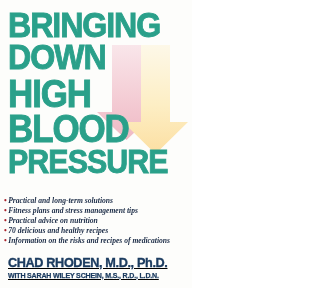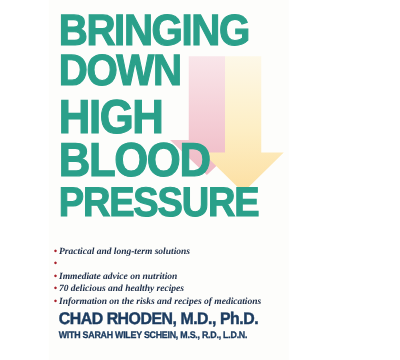--- a/index.html
+++ b/index.html
@@ -9,21 +9,20 @@
   }
   body {
     font-family: "Liberation Sans", sans-serif;
   }
   #cover {
     position: relative;
     width: 192px;
     height: 288px;
     background: #fdfdfb;
     overflow: hidden;
-    margin-left: 39px;
   }
 
   
   .arrow-layer {
     position: absolute;
     top: 0; left: 0;
     width: 192px;
     height: 288px;
     pointer-events: none;
   }
@@ -84,23 +83,24 @@
     line-height: 9.4px;
     margin-right: 2px;
     flex: 0 0 auto;
     letter-spacing: -0.5px;
   }
 
   
   .author-block {
     position: absolute;
     left: 8px;
-    top: 248px;
+    top: 256px;
     width: 184px;
     z-index: 6;
+    text-decoration: underline;
   }
   .author-main {
     color: #1c3c60;
     font-family: "Liberation Sans", sans-serif;
     font-weight: bold;
     font-size: 13.5px;
     line-height: 14px;
     letter-spacing: -0.4px;
     transform: scaleX(0.94);
     transform-origin: left center;
@@ -157,24 +157,25 @@
     <div class="title-line tl-pressure">PRESSURE</div>
   </div>
 
   <ul class="bullets">
     <li>
       <span class="bullet-mark">•</span>
       <span>Practical and long-term solutions</span>
     </li>
     <li>
       <span class="bullet-mark">•</span>
+      <span>Fitness plans and stress management tips</span>
     </li>
     <li>
       <span class="bullet-mark">•</span>
-      <span>Immediate advice on nutrition</span>
+      <span>Practical advice on nutrition</span>
     </li>
     <li>
       <span class="bullet-mark">•</span>
       <span>70 delicious and healthy recipes</span>
     </li>
     <li>
       <span class="bullet-mark">•</span>
       <span>Information on the risks and recipes of medications</span>
     </li>
   </ul>

